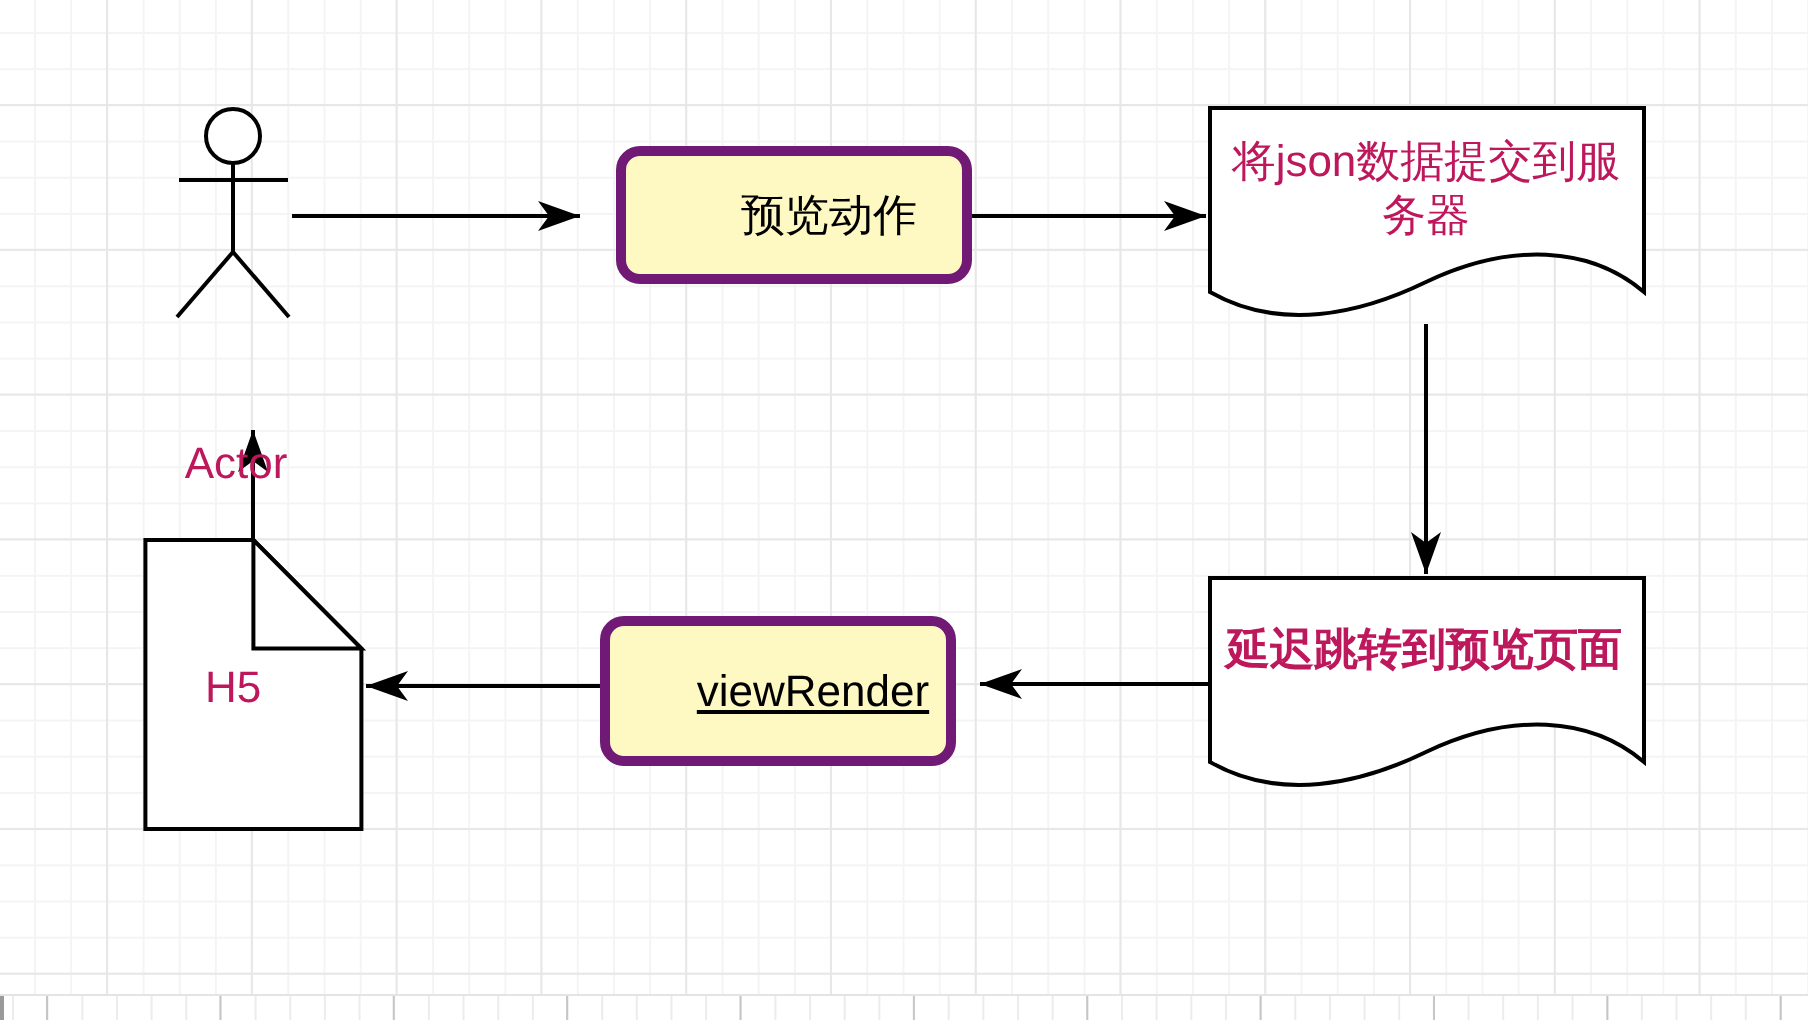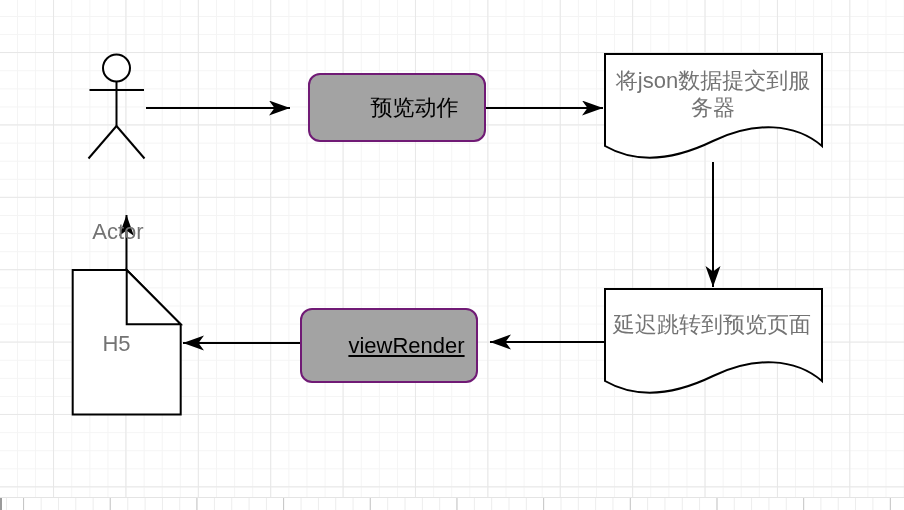--- a/index.html
+++ b/index.html
@@ -45,43 +45,43 @@
     background-repeat: no-repeat, repeat, repeat;
   }
   svg.diagram-svg {
     position: absolute;
     left: 0; top: 0;
     width: 904px; height: 510px;
   }
   .node-box {
     position: absolute;
     box-sizing: border-box;
-    background: #a3a3a3;
-    border: 2px solid #701a75;
+    background: #fef9c3;
+    border: 5px solid #701a75;
     border-radius: 12px;
     display: flex;
     align-items: center;
     justify-content: center;
     font-size: 22px;
     color: #000000;
     cursor: default;
     padding-left: 35px;
   }
   .box-preview  { left: 308px; top: 73px;  width: 178px; height: 69px; }
   .box-render   { left: 300px; top: 308px; width: 178px; height: 75px; text-decoration: underline; }
   .float-label {
     position: absolute;
     font-size: 22px;
     line-height: 27px;
-    color: #737373;
+    color: #be185d;
     text-align: center;
     pointer-events: none;
   }
   .label-doc-submit   { left: 608px; top: 67px;  width: 210px; }
-  .label-doc-redirect { left: 602px; top: 311px; width: 220px; }
+  .label-doc-redirect { left: 602px; top: 311px; width: 220px; font-weight: bold; }
   .label-h5           { left: 72px;  top: 330px; width: 89px; }
   .label-actor        { left: 68px;  top: 174px; width: 100px; margin-top: 44px; }
 </style>
 </head>
 <body>
 
 <div class="stage">
 
   <div class="grid-canvas"></div>
   <div class="page-strip"></div>

